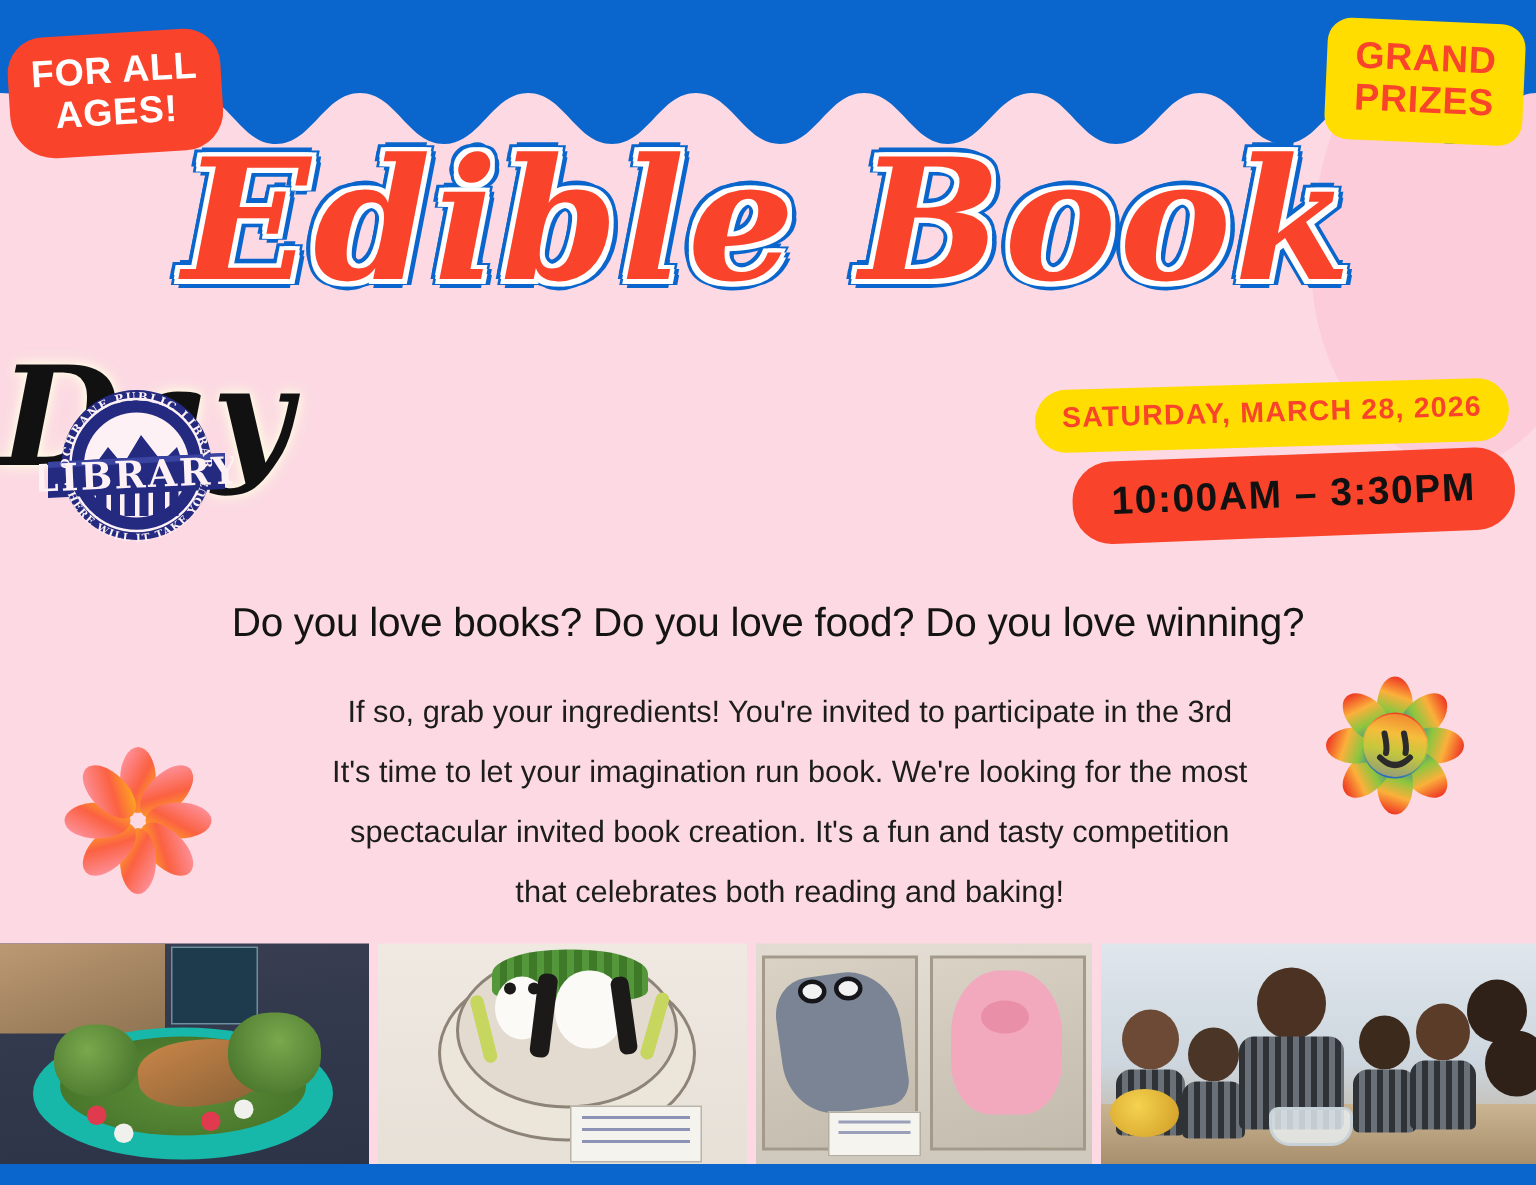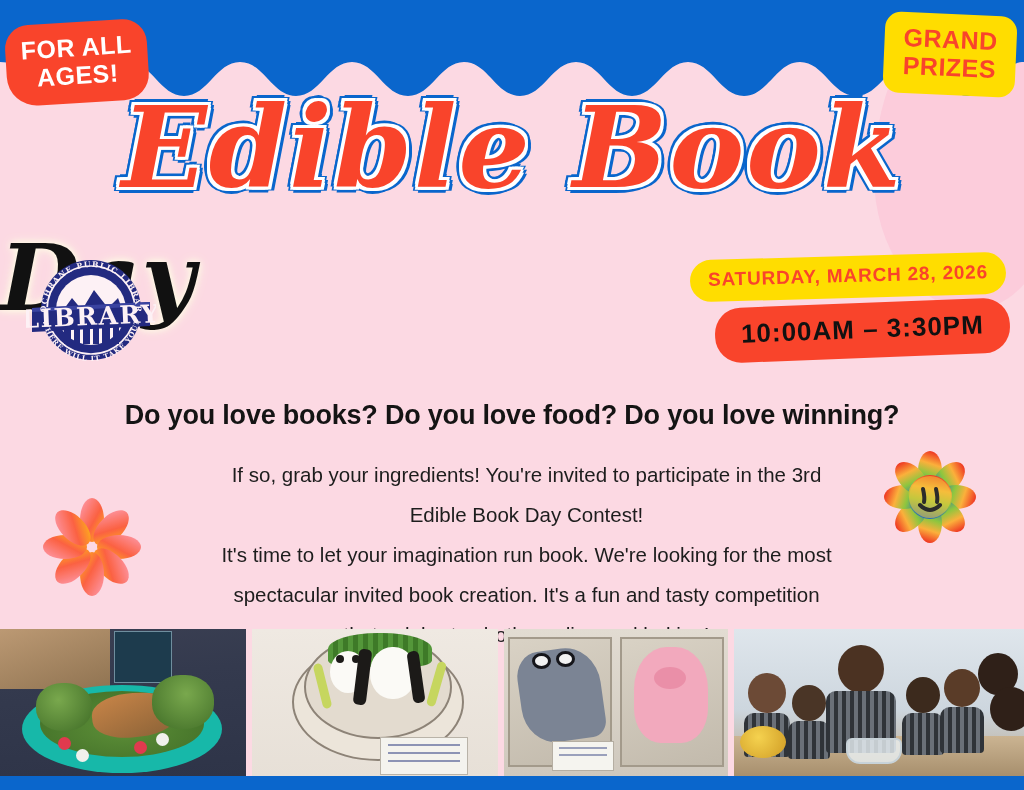--- a/index.html
+++ b/index.html
@@ -134,21 +134,21 @@
     letter-spacing:1px;
     border-radius:26px;
     transform:rotate(-2.2deg);
     white-space:nowrap;
   }
 
   
   .headline{
     position:absolute; left:0; top:400px; width:1024px;
     text-align:center;
-    font-size:27px; font-weight:bold; color:#141414;
+    font-size:27px; font-weight:normal; color:#141414;
     letter-spacing:-.2px;
   }
   .paragraph{
     position:absolute; left:0; top:455px; width:1024px;
     text-align:center;
     font-size:20.5px; color:#1d1d1d; line-height:1.95;
   }
   .paragraph .ln{ display:block;margin-left:29px; }
 
   
@@ -308,21 +308,20 @@
     </svg>
   </div>
 
   <div class="badge-date">SATURDAY, MARCH 28, 2026</div>
   <div class="badge-time">10:00AM – 3:30PM</div>
 
   <div class="headline">Do you love books? Do you love food? Do you love winning?</div>
 
   <div class="paragraph">
     <span class="ln">If so, grab your ingredients! You're invited to participate in the 3rd</span>
-    <span class="ln">Edible Book Day Contest!</span>
     <span class="ln">It's time to let your imagination run book. We're looking for the most</span>
     <span class="ln">spectacular invited book creation. It's a fun and tasty competition</span>
     <span class="ln">that celebrates both reading and baking!</span>
   </div>
 
   <div class="flower flower-left">
     <svg width="105" height="105" viewBox="0 0 105 105" aria-hidden="true">
       <defs>
         <linearGradient id="fgA" x1="0" y1="0" x2="1" y2="1">
           <stop offset="0%" stop-color="#ff9bb0"></stop>

